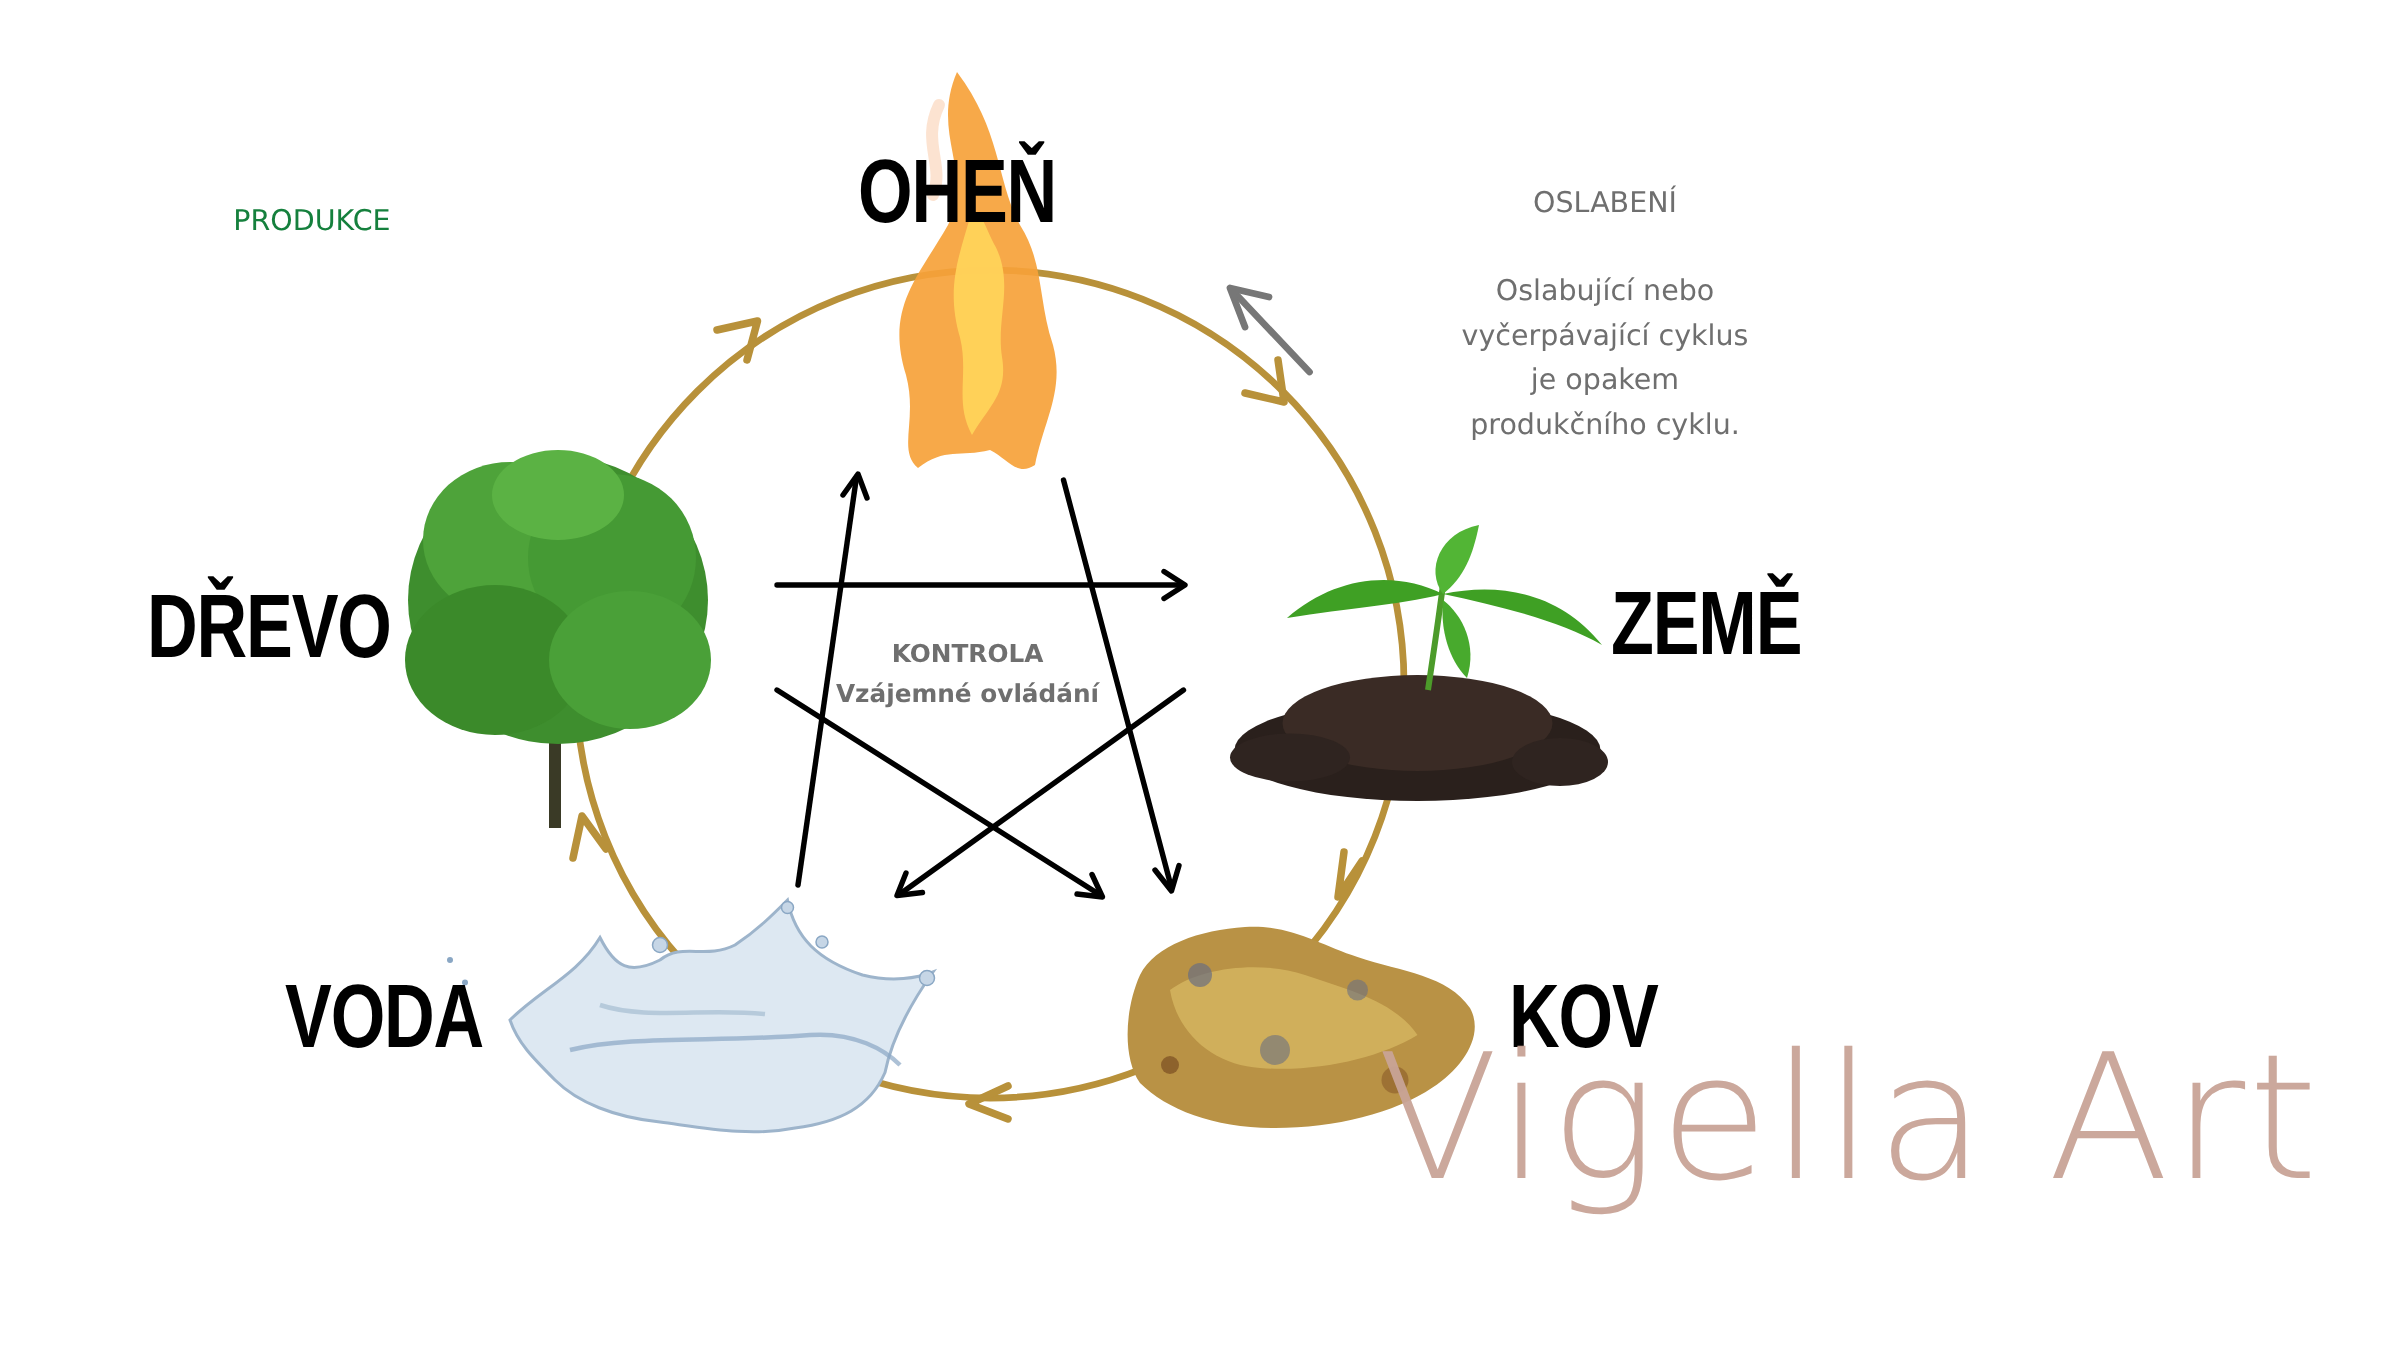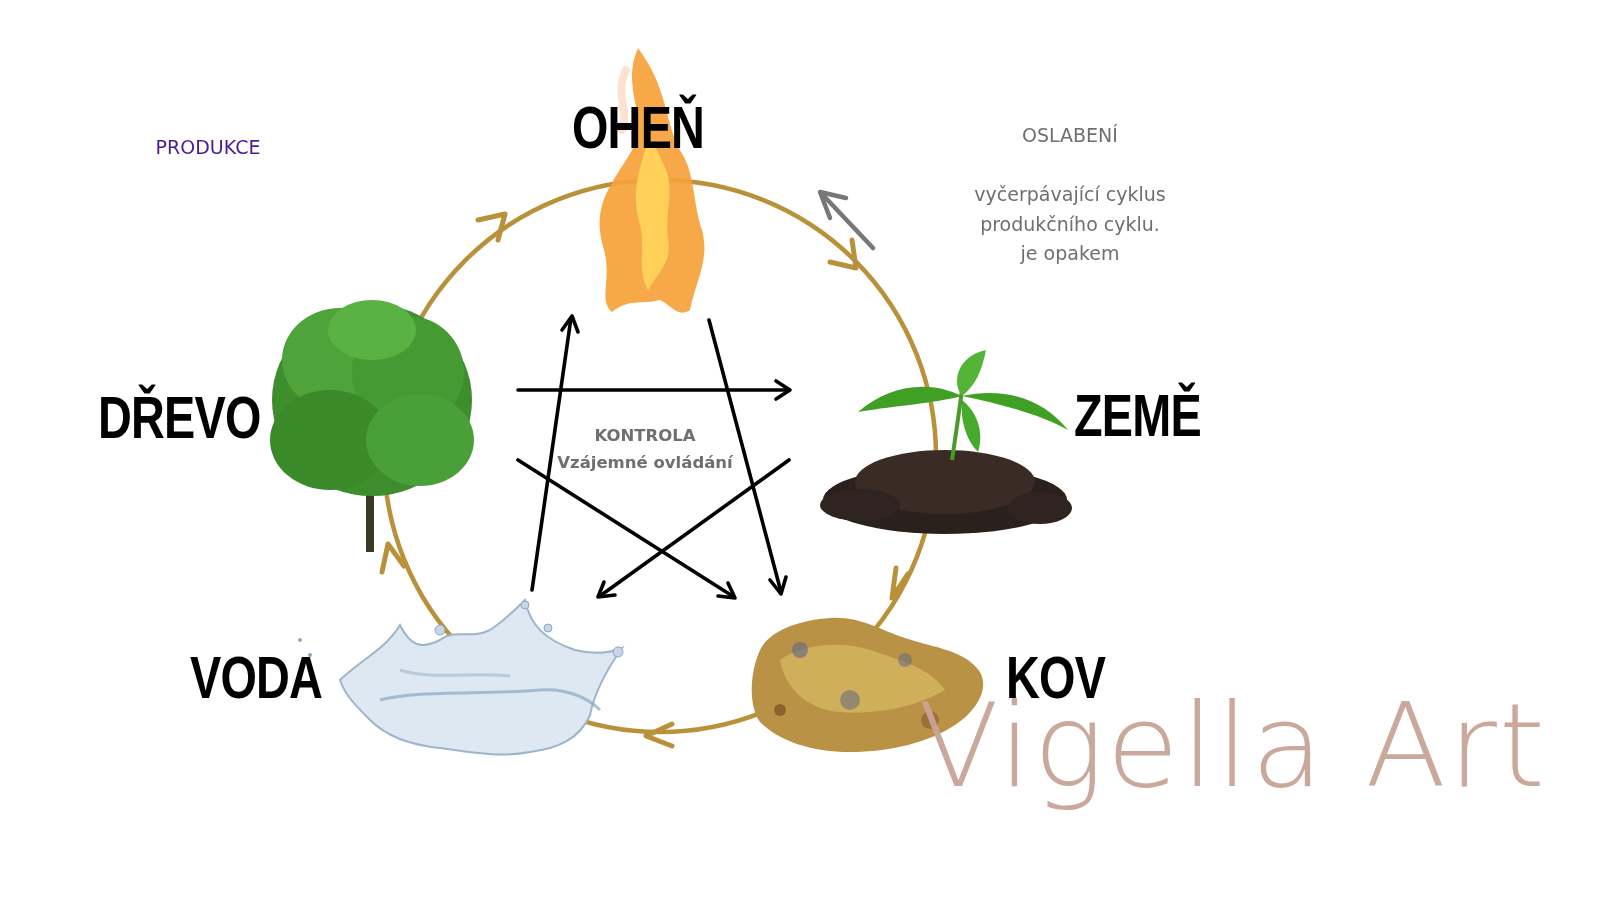--- a/index.html
+++ b/index.html
@@ -21,21 +21,21 @@
     .note {
       position: absolute;
       text-align: center;
       font-family: "DejaVu Sans", sans-serif;
       font-size: 19px;
       line-height: 29.5px;
       white-space: nowrap;
     }
     .note p { margin: 0; }
     .note .gap { height: 29.5px; }
-    .note-gold { color: #4c1d95; }
+    .note-gold { color: #15803d; }
     .note-gray { color: #6f6f6f; }
     .center-note {
       position: absolute;
       text-align: center;
       color: #6f6f6f;
       font-size: 16.5px;
       line-height: 27px;
       white-space: nowrap;
       background: transparent;
     }
@@ -161,23 +161,24 @@
   <div class="elem-label" style="left:98px; top:388px;">DŘEVO</div>
 
   <div class="note note-gold" style="left:68px; top:133px; width:280px;">
     <p>PRODUKCE</p>
     <div class="gap"></div>
   </div>
 
   <div class="note note-gray" style="left:930px; top:121px; width:280px;">
     <p>OSLABENÍ</p>
     <div class="gap"></div>
+    <p>Oslabující nebo</p>
     <p>vyčerpávající cyklus</p>
+    <p>je opakem</p>
     <p>produkčního cyklu.</p>
-    <p>je opakem</p>
   </div>
 
   <div class="center-note" style="left:540px; top:422px; width:210px;">
     <p>KONTROLA</p>
     <p>Vzájemné ovládání</p>
   </div>
 
   <div class="watermark">Vigella Art</div>
 </div>
 

